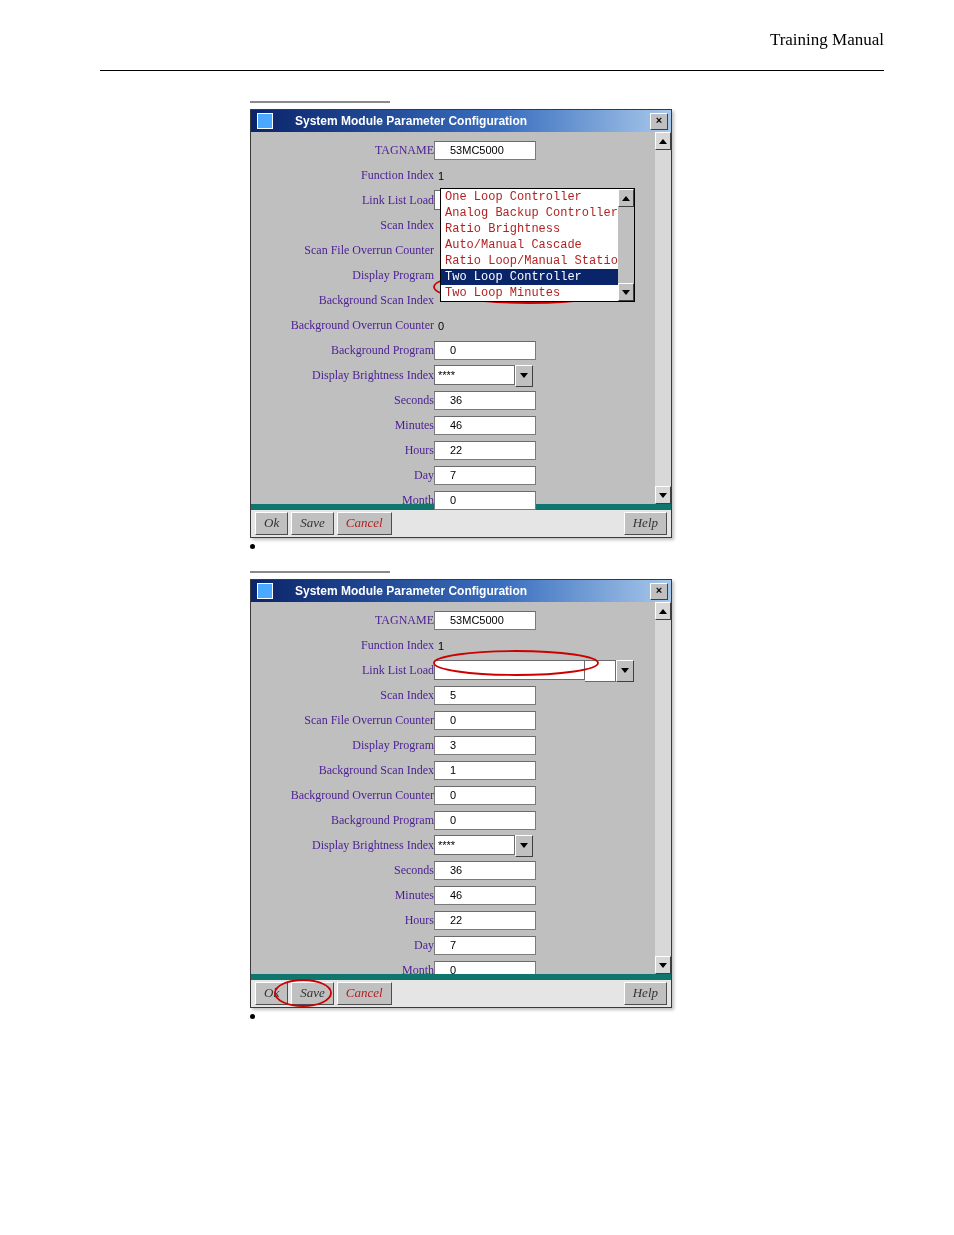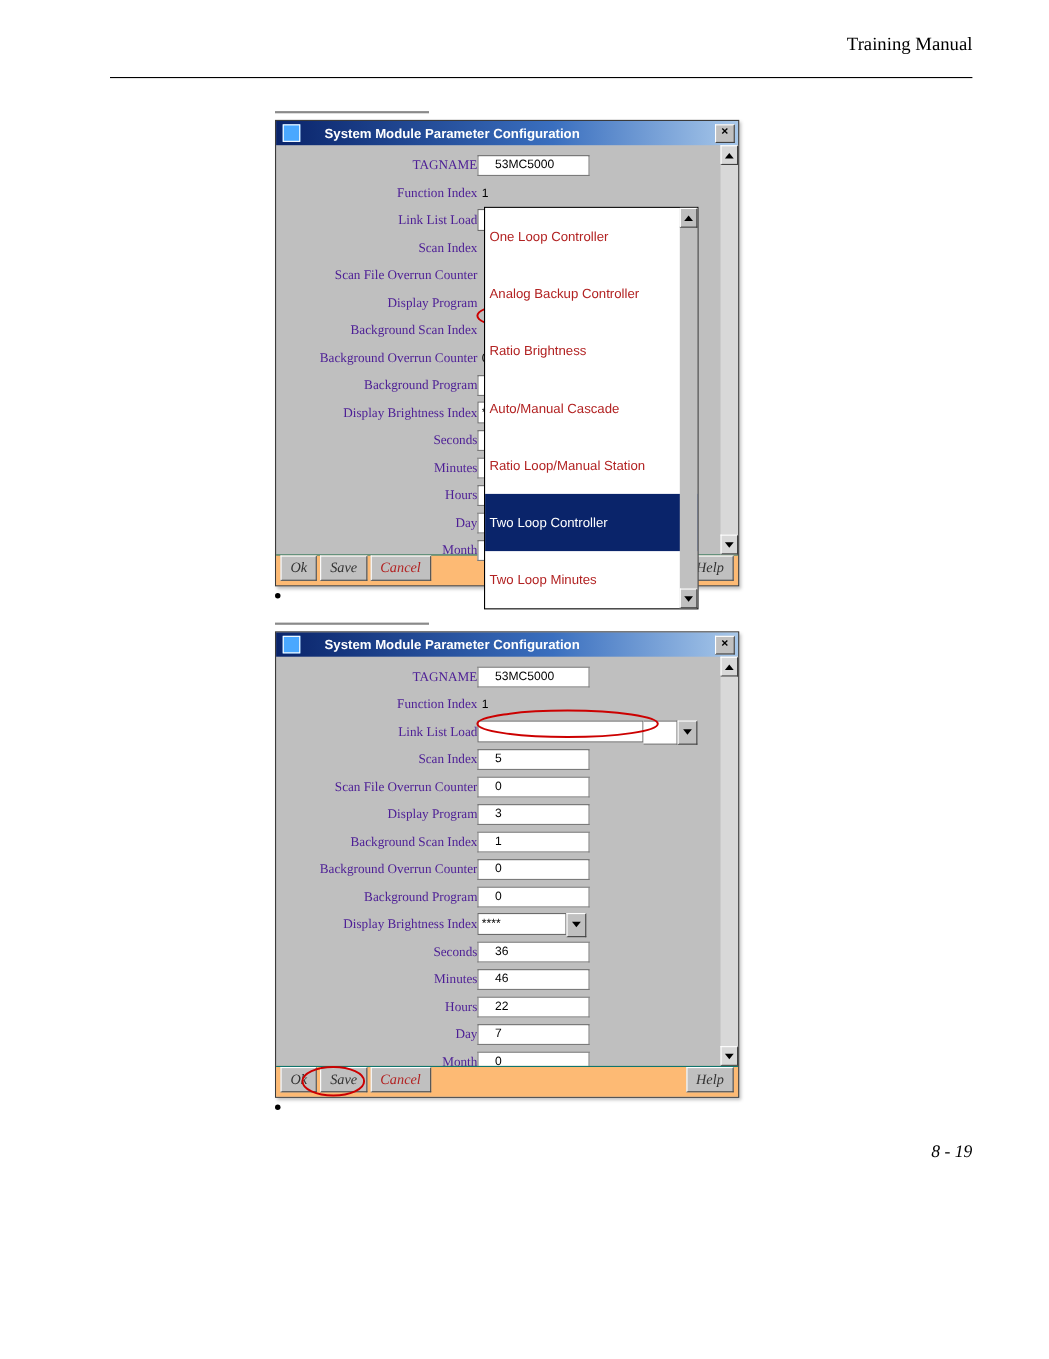--- a/index.html
+++ b/index.html
@@ -20,26 +20,26 @@
 .field{width:70px;height:17px;background:#fff;border:1px solid #7b7b7b;border-top-color:#6b6b6b;font-size:11px;padding:0 15px;font-family:Tahoma,Arial,sans-serif;line-height:17px}
 .fval{font-size:11px;color:#000;font-family:Tahoma,Arial,sans-serif;padding-left:4px}
 .combo{display:flex;align-items:stretch}
 .combo .cb-box{height:18px;background:#fff;border:1px solid #6b6b6b;font-size:11px;line-height:18px;padding:0 3px;font-family:Tahoma,Arial,sans-serif}
 .cb-box.w1{width:73px}
 .cb-box.w2{width:173px}
 .cb-arrow{width:16px;height:20px;background:#c0c0c0;border:1px solid #fff;border-right-color:#404040;border-bottom-color:#404040;display:flex;align-items:center;justify-content:center}
 .tri-down{width:0;height:0;border-left:4px solid transparent;border-right:4px solid transparent;border-top:5px solid #000}
 .tri-up{width:0;height:0;border-left:4px solid transparent;border-right:4px solid transparent;border-bottom:5px solid #000}
 .listbox{position:absolute;left:189px;top:56px;width:193px;background:#fff;border:1px solid #000;z-index:5}
-.listbox .opt{font-size:12px;color:#b22222;padding:19px 4px;font-family:Liberation Sans, sans-serif}
+.listbox .opt{font-size:12px;color:#b22222;padding:1px 4px;font-family:Liberation Mono, monospace}
 .listbox .opt.sel{background:#0a246a;color:#fff}
 .listbox .ls-bar{position:absolute;right:0;top:0;bottom:0;width:16px;background:#c0c0c0;display:flex;flex-direction:column;justify-content:space-between}
 .ls-btn{height:16px;border:1px solid #fff;border-right-color:#404040;border-bottom-color:#404040;display:flex;align-items:center;justify-content:center}
 .vscroll{width:16px;background:#d8d8d8;display:flex;flex-direction:column;justify-content:space-between}
-.dlg-bottom{display:flex;height:27px;background:#fdba74;border-top:1px solid #0f766e;padding:0 4px}
+.dlg-bottom{display:flex;align-items:center;height:27px;background:#e5e5e5;border-top:6px solid #0f766e;padding:0 4px}
 .btn{height:21px;padding:0 8px;background:#c0c0c0;border:1px solid #fff;border-right-color:#4d4d4d;border-bottom-color:#4d4d4d;font-family:"Times New Roman",serif;font-size:13px;font-style:italic;color:#333;margin-right:3px;line-height:19px}
 .btn.help{margin-left:auto;margin-right:0}
 .bullet{width:5px;height:5px;border-radius:50%;background:#000;margin:6px 0 22px 0}
 .page-num{text-align:right;font-style:italic;font-size:16px;margin-top:30px}
 .sel-input{background:#0a246a;color:#fff}
 svg.anno{position:absolute;pointer-events:none}
 </style>
 </head>
 <body>
 
@@ -270,14 +270,13 @@
         <div class="btn" style="color:#b22222">Cancel</div>
         <div class="btn help">Help</div>
         <svg class="anno" style="left:20px;top:-3px" width="70" height="32">
           <ellipse cx="32" cy="16" rx="28" ry="13" fill="none" stroke="#cc0000" stroke-width="1.8"></ellipse>
         </svg>
       </div>
     </div>
     <div class="bullet"></div>
   </div>
 
-  <div class="page-num">8 - 19</div>
 </div>
 
 </body></html>

